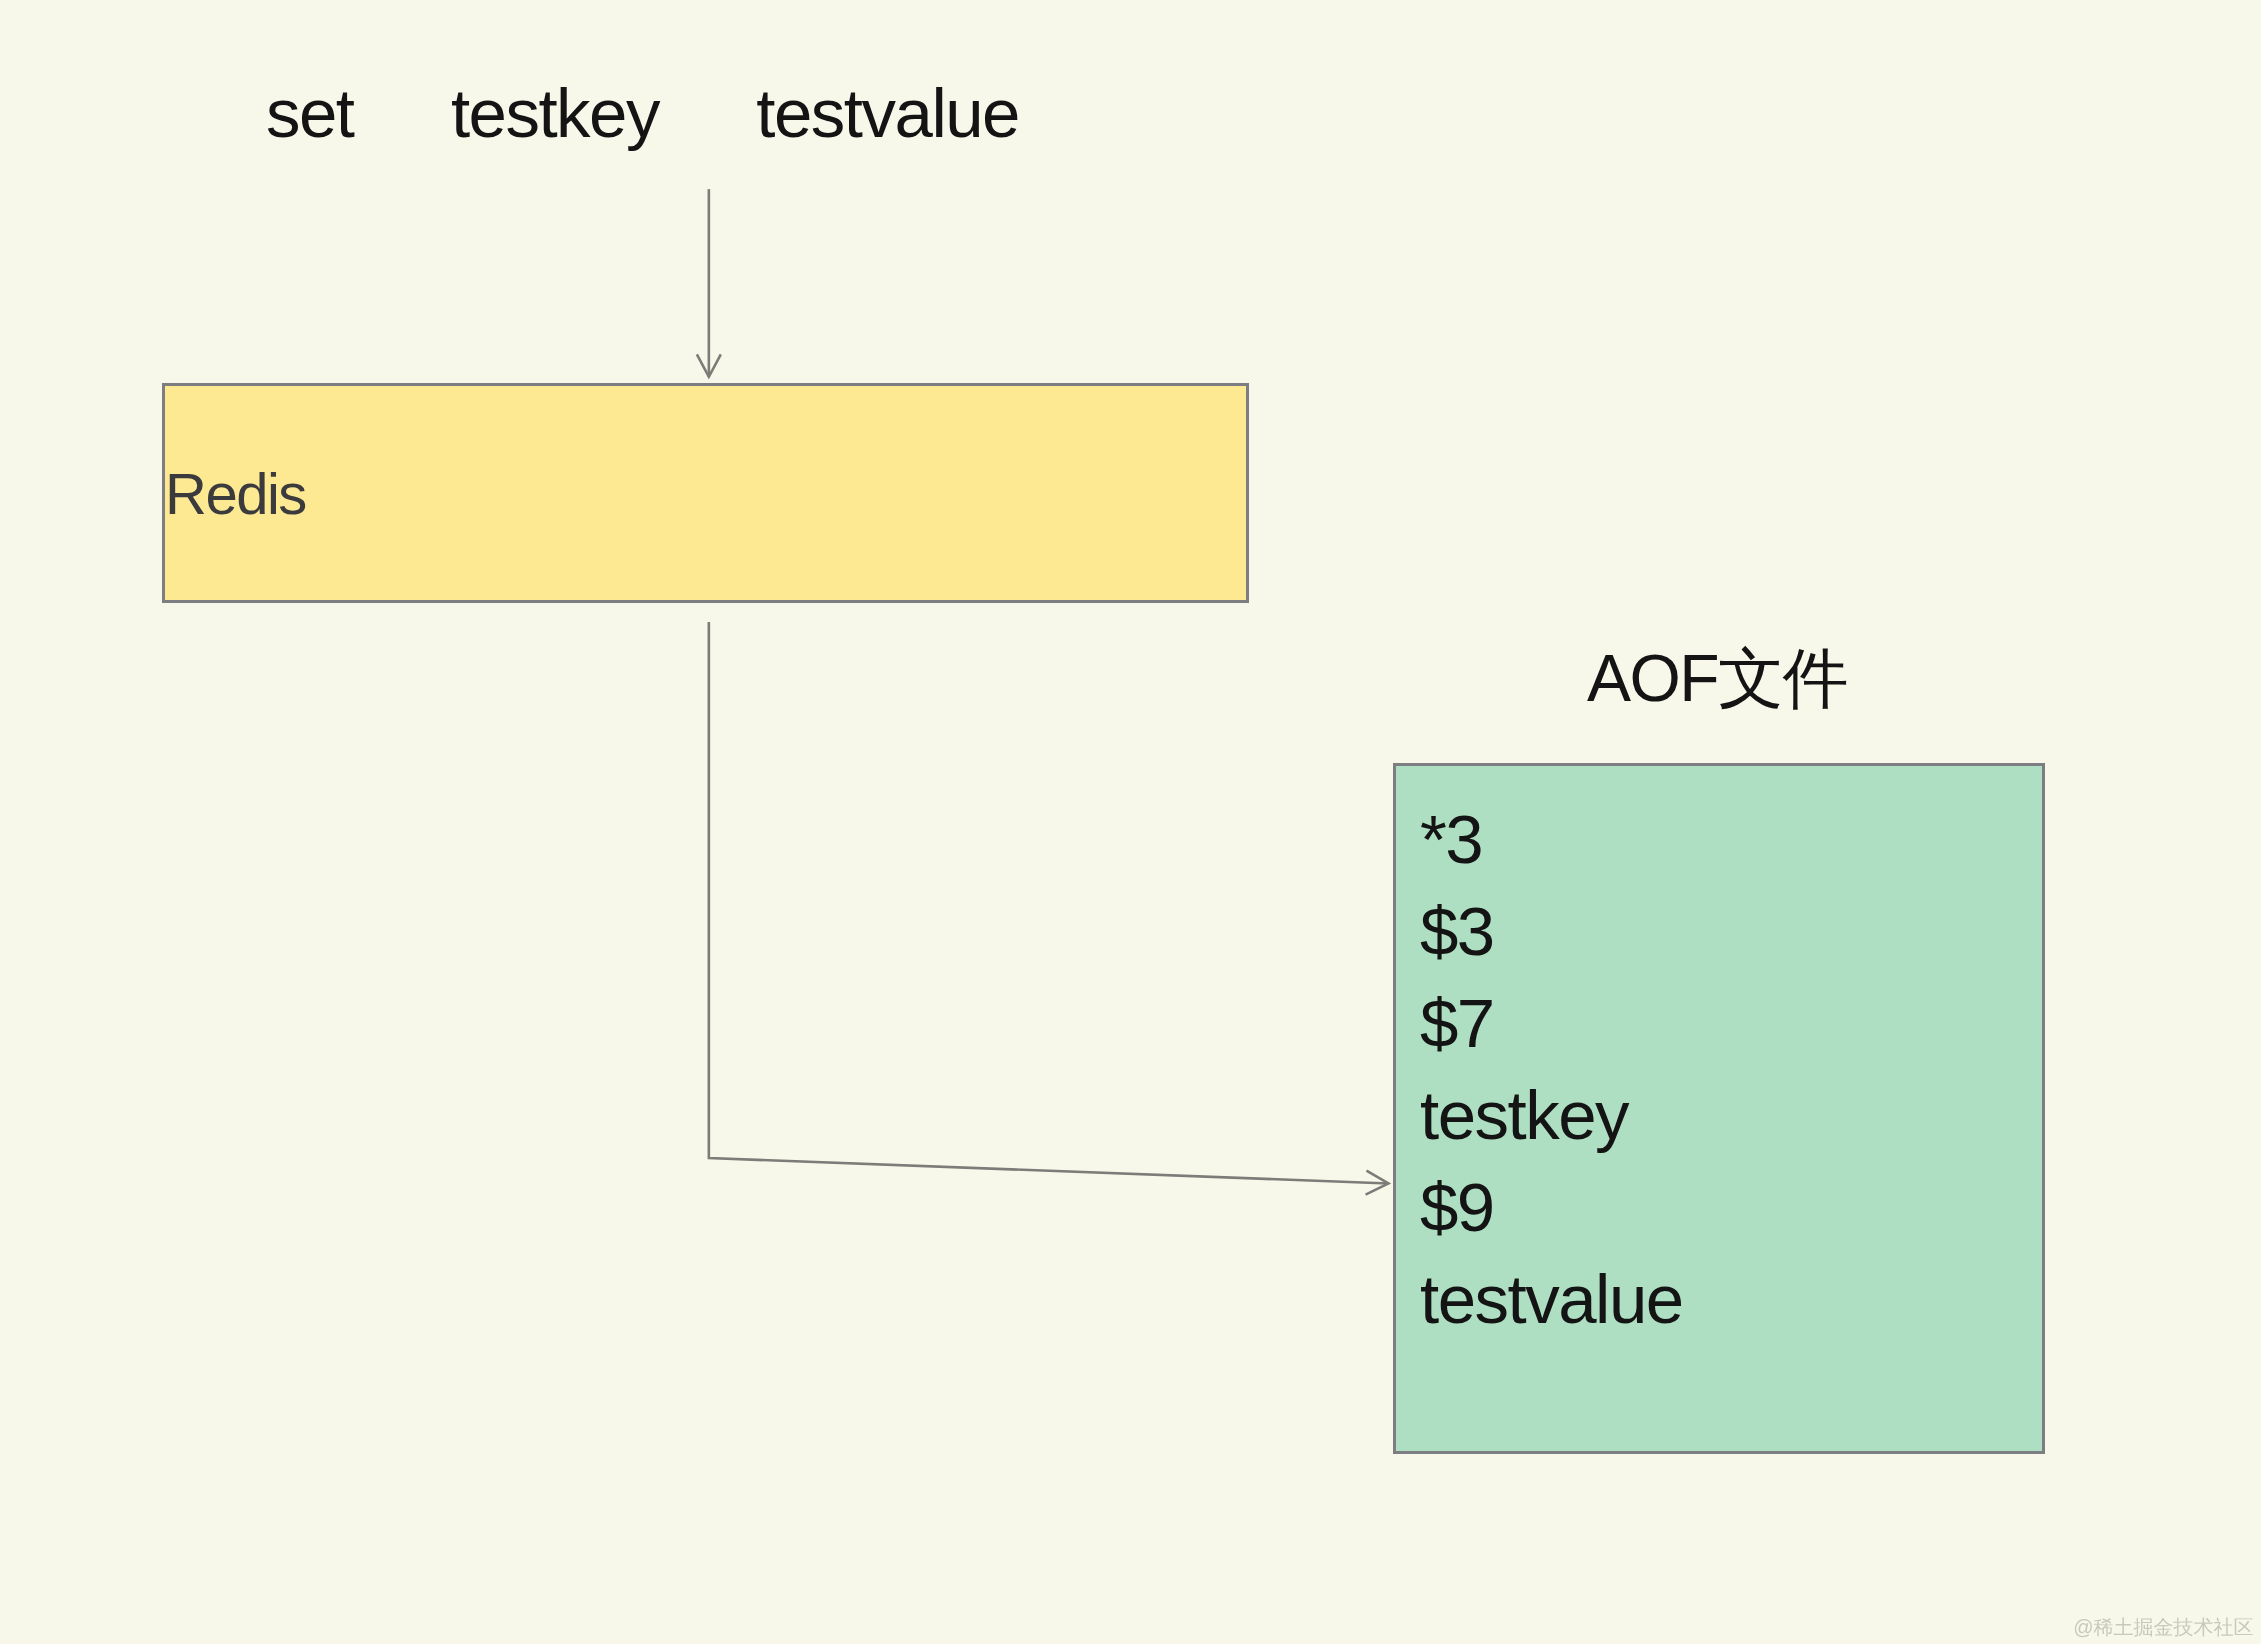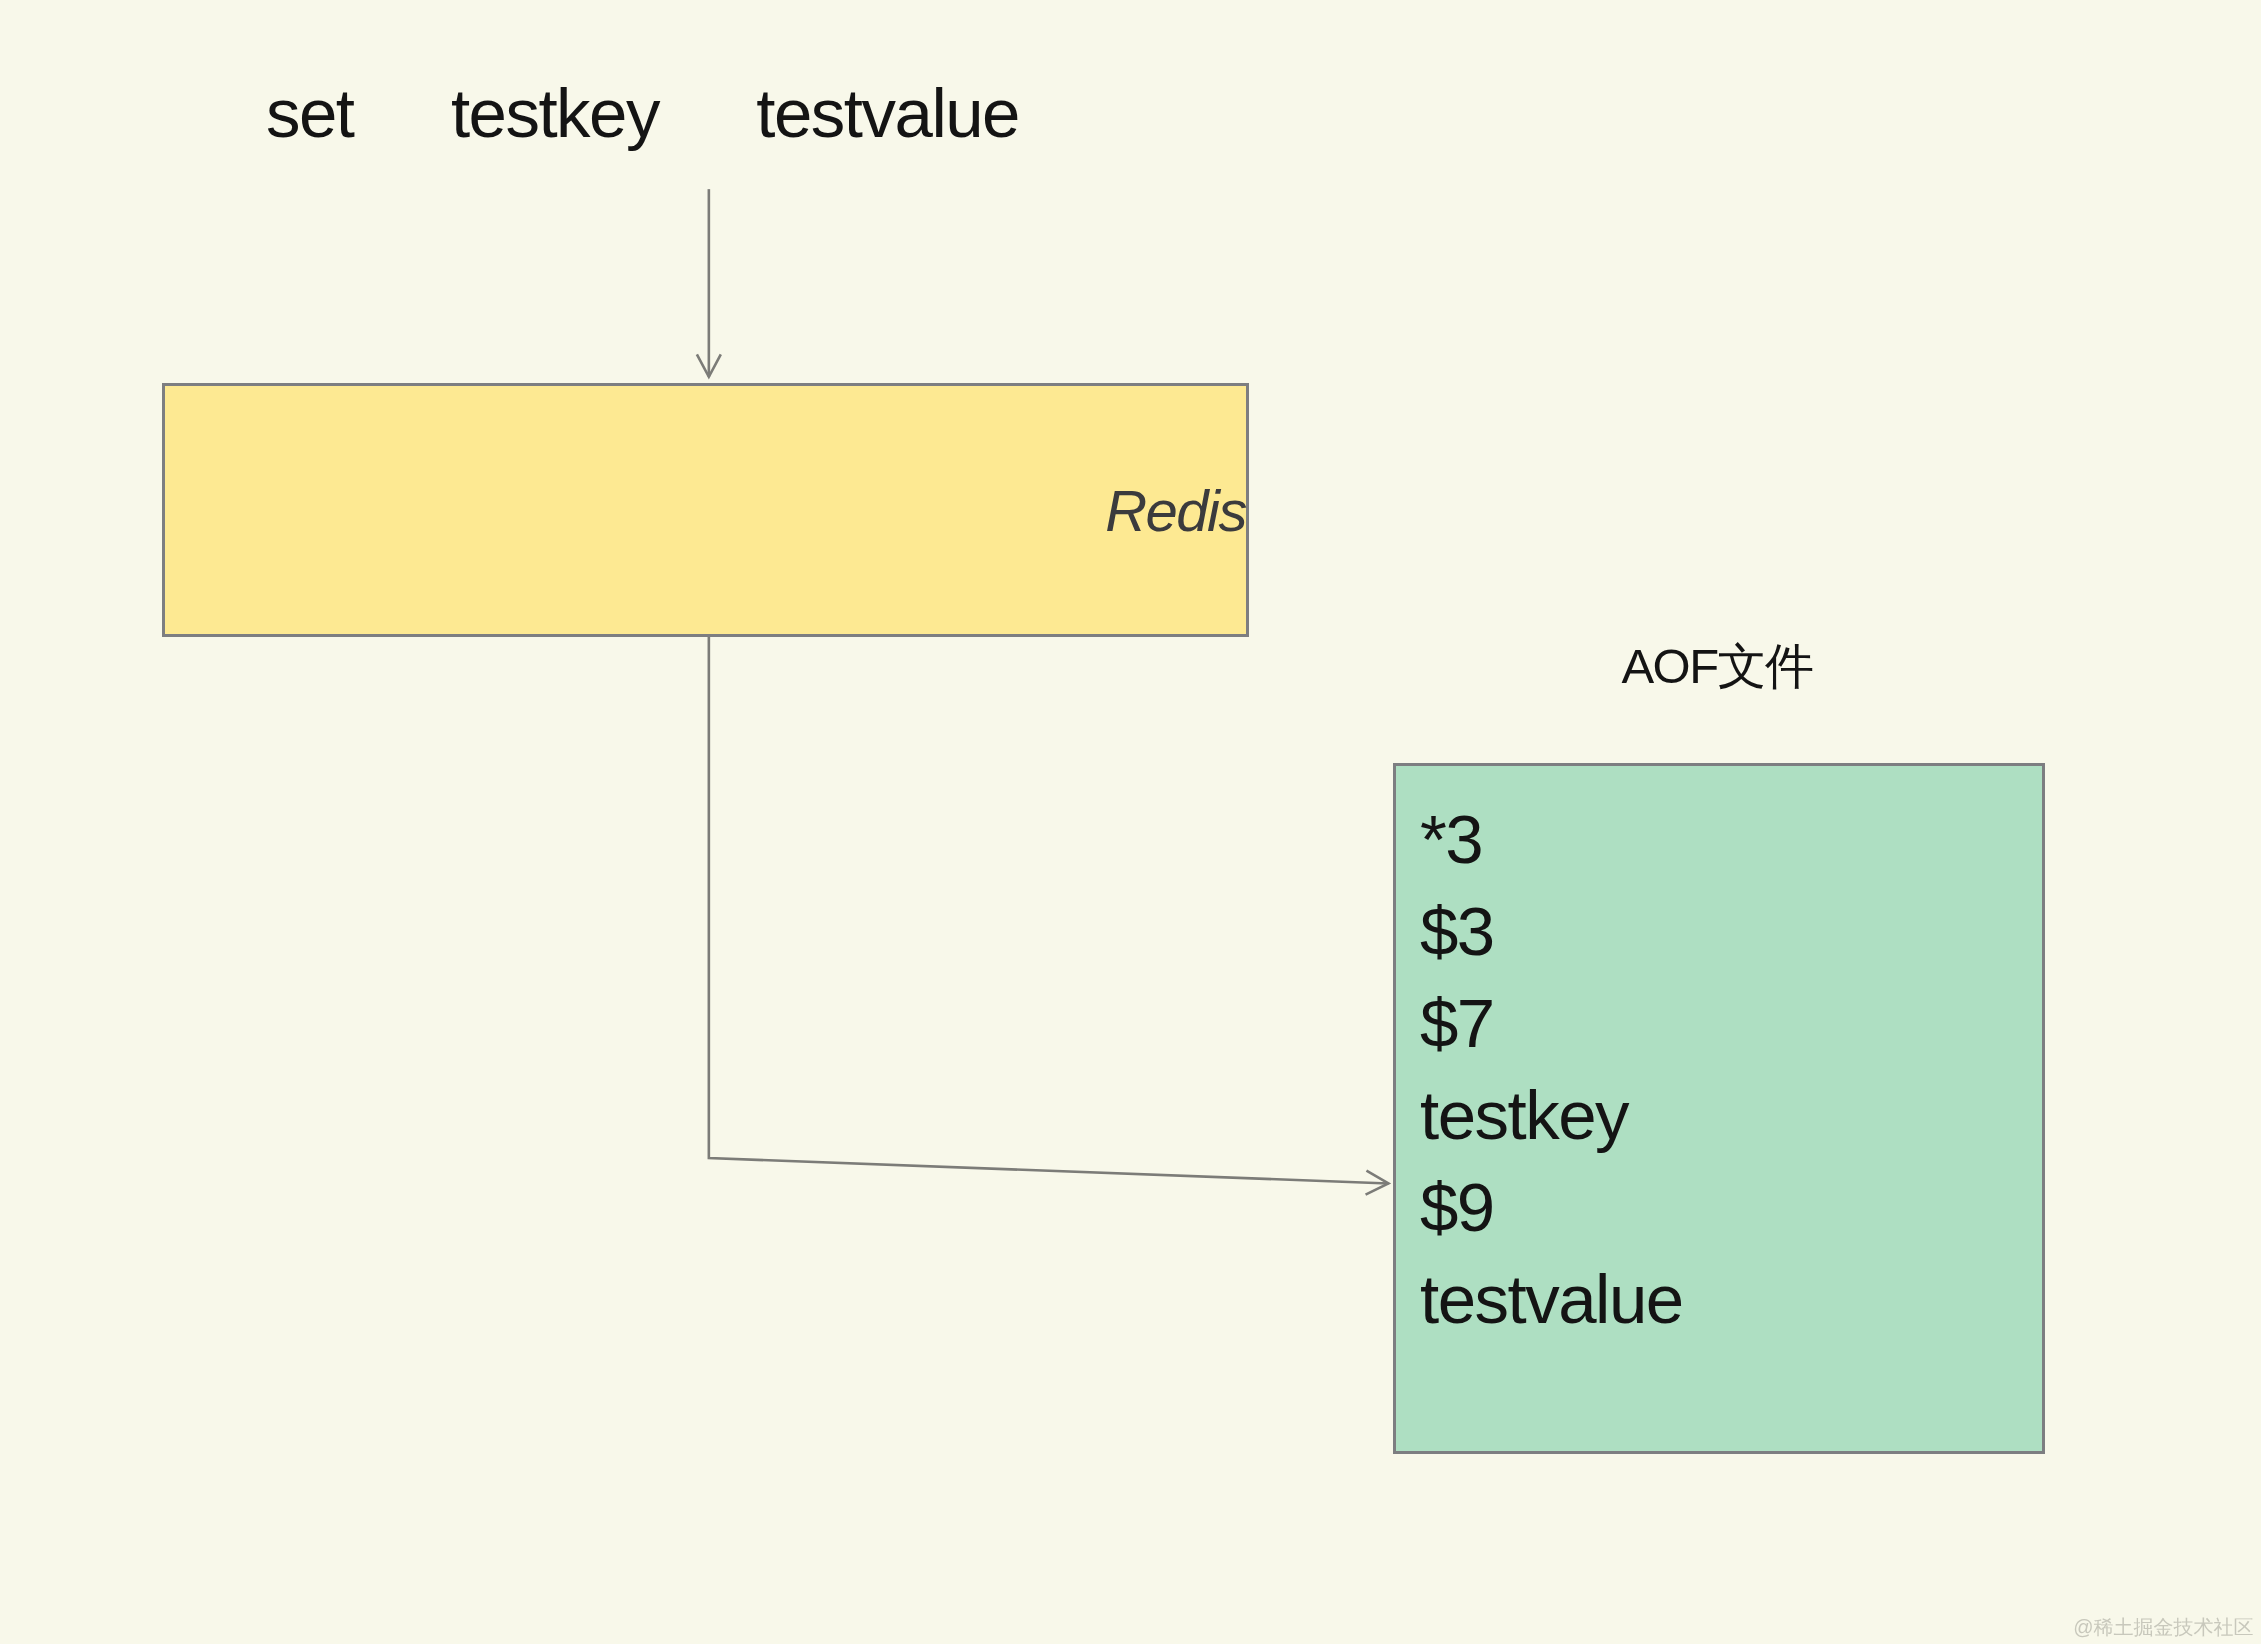--- a/index.html
+++ b/index.html
@@ -40,37 +40,37 @@
   }
   svg.connectors polyline, svg.connectors line {
     stroke: var(--arrow);
     stroke-width: 3.5;
     fill: none;
   }
 
   .redis-box {
     position: absolute;
     left: 162px; top: 383px;
-    width: 1087px; height: 254px;
+    width: 1087px; height: 220px;
     background: var(--yellow-fill);
     border: 3.7px solid var(--box-border);
-    display: flex; align-items: center; justify-content: flex-end; font-style: italic;
+    display: flex; align-items: center; justify-content: flex-start;
   }
   .redis-label {
     font-size: 58px;
     letter-spacing: -1.5px;
     color: var(--redis-text);
   }
 
   .aof-title {
     position: absolute;
     left: 1418px; top: 634px;
     width: 598px;
     text-align: center;
-    font-size: 49px;
+    font-size: 66px;
     letter-spacing: -1.5px;
     color: var(--text-black);
   }
 
   .aof-box {
     position: absolute;
     left: 1393px; top: 763px;
     width: 652px; height: 691px;
     background: var(--green-fill);
     border: 3px solid var(--box-border);

